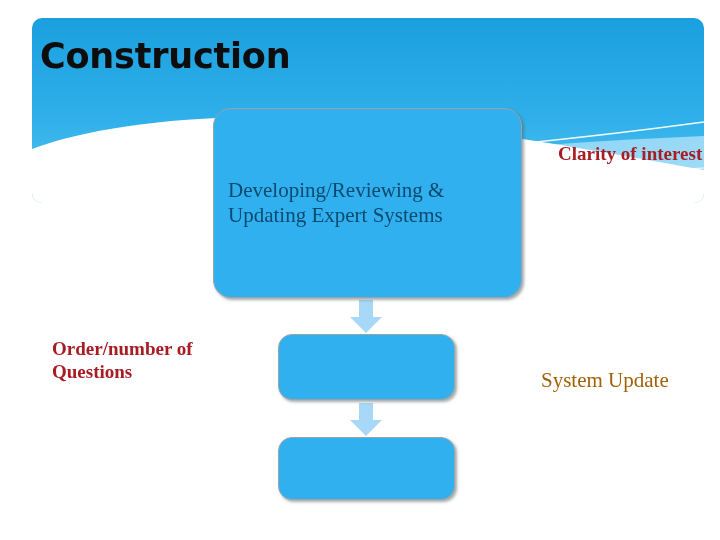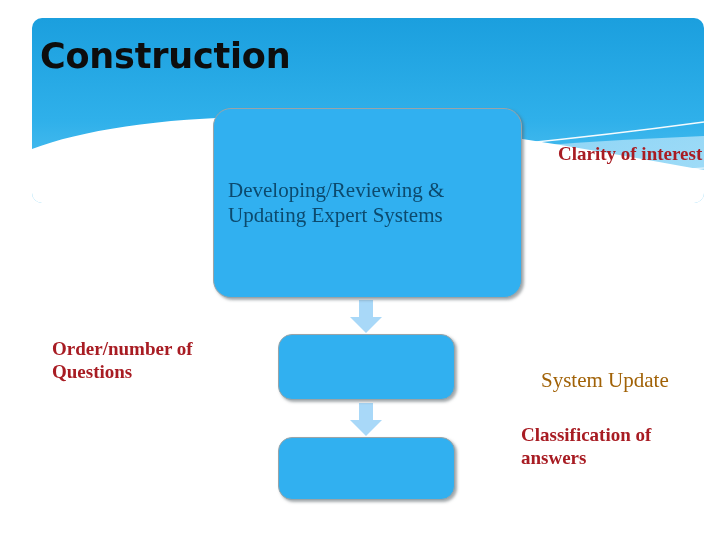--- a/index.html
+++ b/index.html
@@ -182,15 +182,14 @@
 
 
   <div class="side-label lbl-red" id="label-order">Order/number of Questions</div>
 
 
   <div class="side-label lbl-red right-align" id="label-clarity">Clarity of interest</div>
 
 
   <div class="side-label lbl-black right-align" id="label-update">System Update</div>
 
-  <div class="side-label lbl-red right-align" id="label-classify">Classification of answers</div>
 
 </div>
 
 </body></html>

